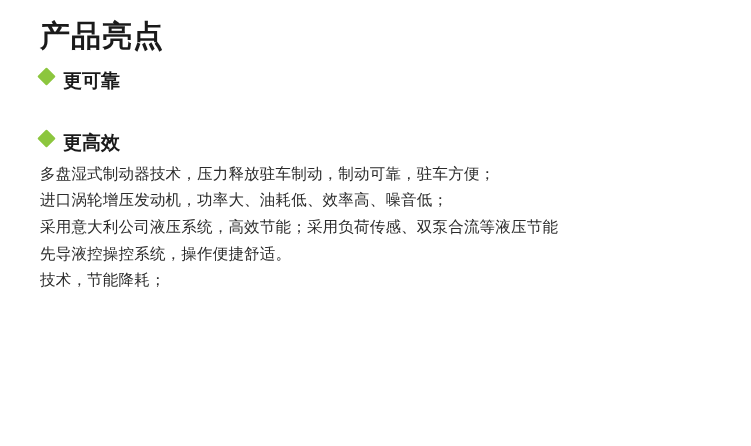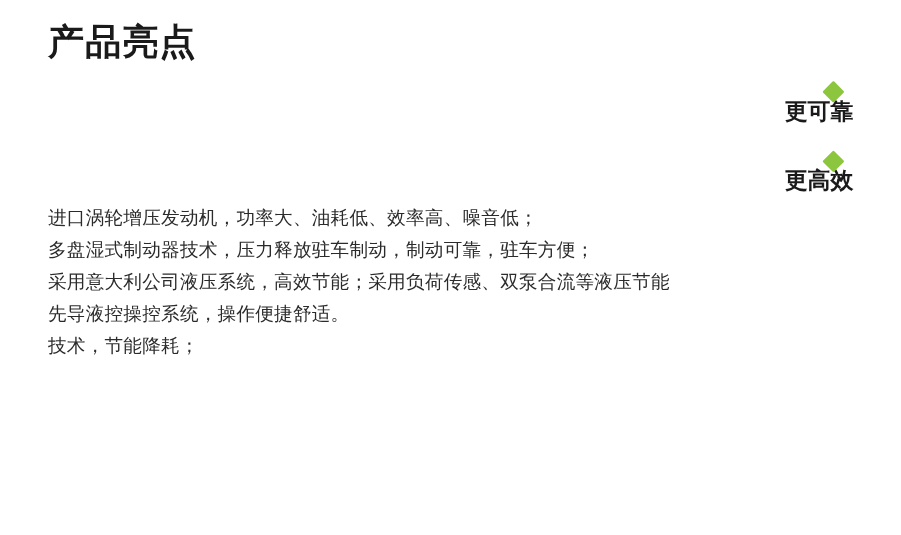--- a/index.html
+++ b/index.html
@@ -27,23 +27,22 @@
     letter-spacing: 1px;
     color: #1a1a1a;
     margin: 0 0 16px 0;
     line-height: 1.2;
   }
   .section {
     margin-bottom: 10px;
   }
   .section-head {
     display: flex;
-    align-items: flex-end;
+    align-items: flex-start;
     margin-bottom: 6px;
-    flex-direction: column;
   }
   .bullet-diamond {
     width: 13px;
     height: 13px;
     background: #8cc63e;
     transform: rotate(45deg);
     margin-right: 10px;
     flex: 0 0 auto;
     border-radius: 1px;
   }
@@ -59,21 +58,21 @@
     list-style: none;
   }
   .body-line {
     font-size: 15.5px;
     line-height: 1.72;
     color: #2b2b2b;
     letter-spacing: 0.2px;
     white-space: pre-wrap;
   }
   .section-2 {
-    margin-top: 22px;
+    margin-top: 39px;
   }
 </style>
 </head>
 <body>
 
 <div class="page">
 
   <h1 class="page-title">产品亮点</h1>
 
   <div class="section section-1">
@@ -82,21 +81,21 @@
       <span class="section-title">更可靠</span>
     </div>
   </div>
 
   <div class="section section-2">
     <div class="section-head">
       <span class="bullet-diamond"></span>
       <span class="section-title">更高效</span>
     </div>
     <div class="body-lines">
+      <div class="body-line">多盘湿式制动器技术，压力释放驻车制动，制动可靠，驻车方便；</div>
       <div class="body-line">进口涡轮增压发动机，功率大、油耗低、效率高、噪音低；</div>
-      <div class="body-line">多盘湿式制动器技术，压力释放驻车制动，制动可靠，驻车方便；</div>
       <div class="body-line">采用意大利公司液压系统，高效节能；采用负荷传感、双泵合流等液压节能</div>
       <div class="body-line">先导液控操控系统，操作便捷舒适。</div>
       <div class="body-line">技术，节能降耗；</div>
     </div>
   </div>
 
 </div>
 
 </body></html>

